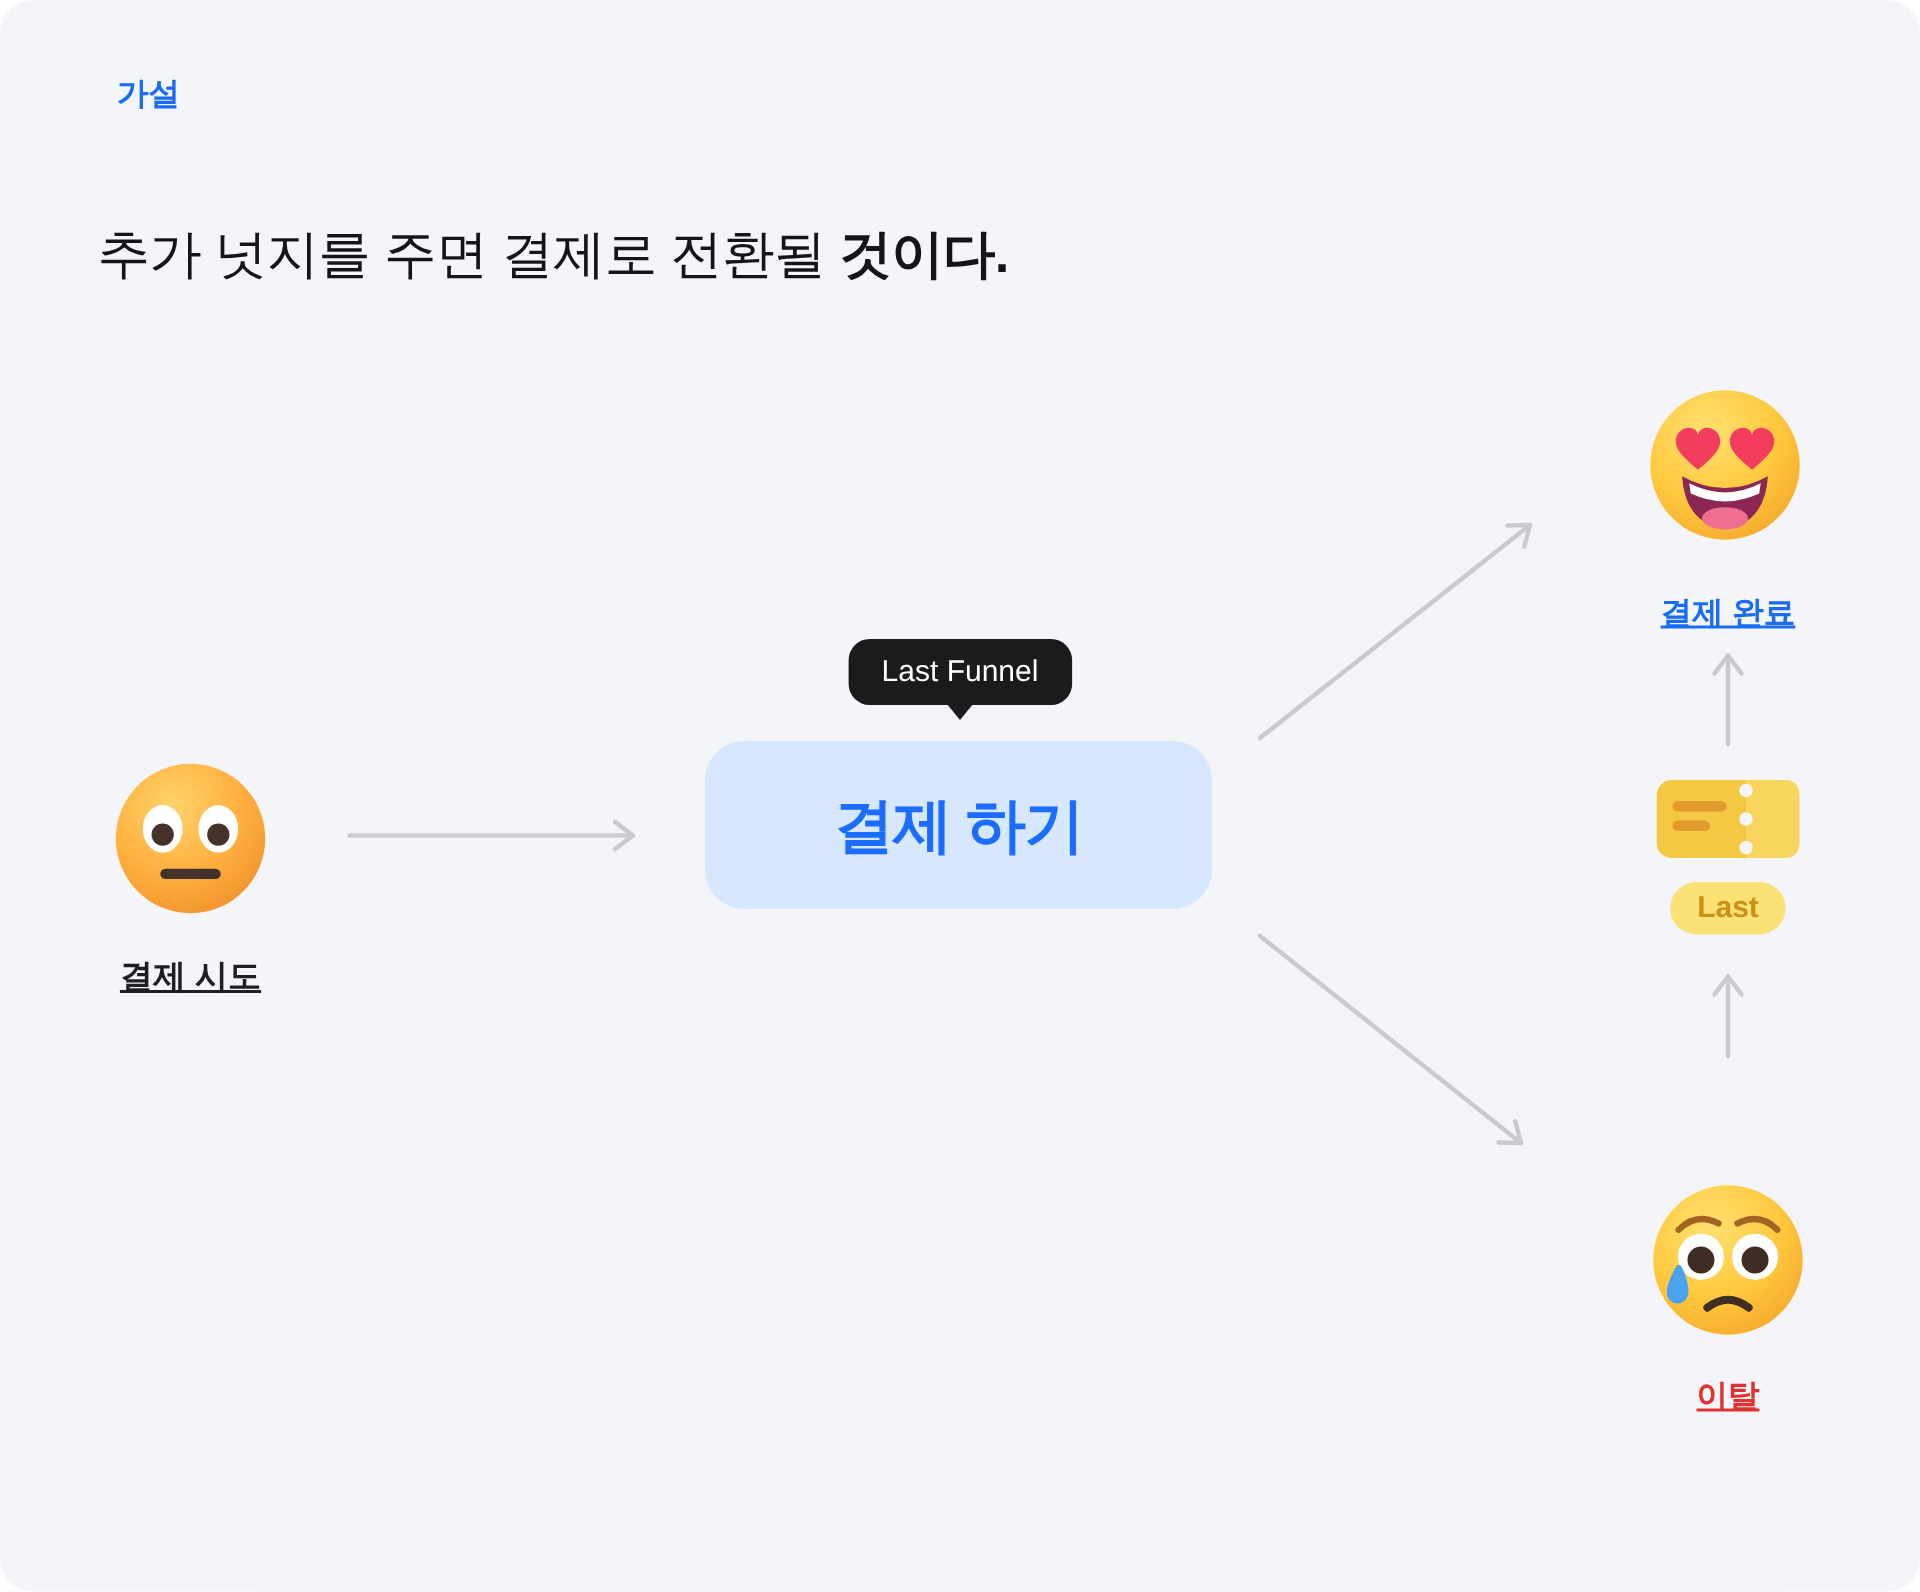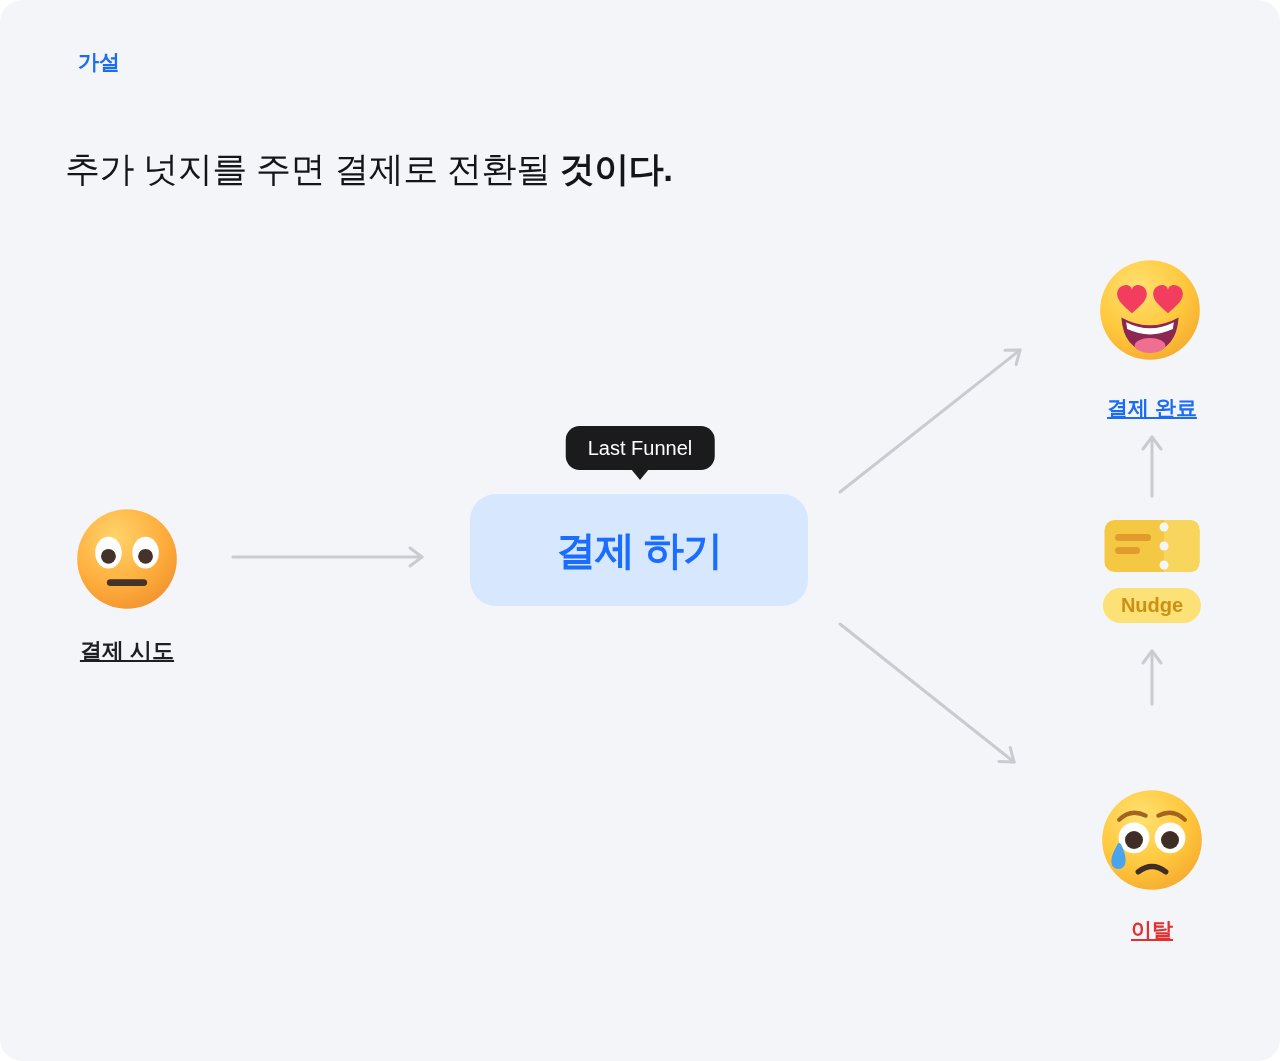--- a/index.html
+++ b/index.html
@@ -133,21 +133,21 @@
     <svg viewBox="0 0 96 54">
       <rect x="0.5" y="1" width="95" height="52" rx="10" fill="#f5c844"></rect>
       <path d="M60 1 H85.5 Q95.5 1 95.5 11 V43 Q95.5 53 85.5 53 H60 Z" fill="#f8d65e"></path>
       <circle cx="60" cy="8" r="4.5" fill="#f4f5f8"></circle>
       <circle cx="60" cy="27" r="4.5" fill="#f4f5f8"></circle>
       <circle cx="60" cy="46" r="4.5" fill="#f4f5f8"></circle>
       <rect x="11" y="15" width="36" height="7" rx="3.5" fill="#e29c2d"></rect>
       <rect x="11" y="28" width="25" height="7" rx="3.5" fill="#e29c2d"></rect>
     </svg>
   </div>
-  <div class="nudge-pill">Nudge</div>
+  <div class="nudge-pill">Last</div>
 
   <svg class="arrow" style="left:1136px;top:642px" width="32" height="68">
     <defs>
         <marker id="am5" markerWidth="8" markerHeight="8" refX="5.5" refY="4" orient="auto">
           <path d="M1.5 1 L5.5 4 L1.5 7" fill="none" stroke="#c9cbd0" stroke-width="1" stroke-linecap="round" stroke-linejoin="round"></path>
         </marker>
       </defs>
     <line x1="16" y1="62" x2="16" y2="9" stroke="#c9cbd0" stroke-width="3" stroke-linecap="round" marker-end="url(#am5)"></line>
   </svg>
 

